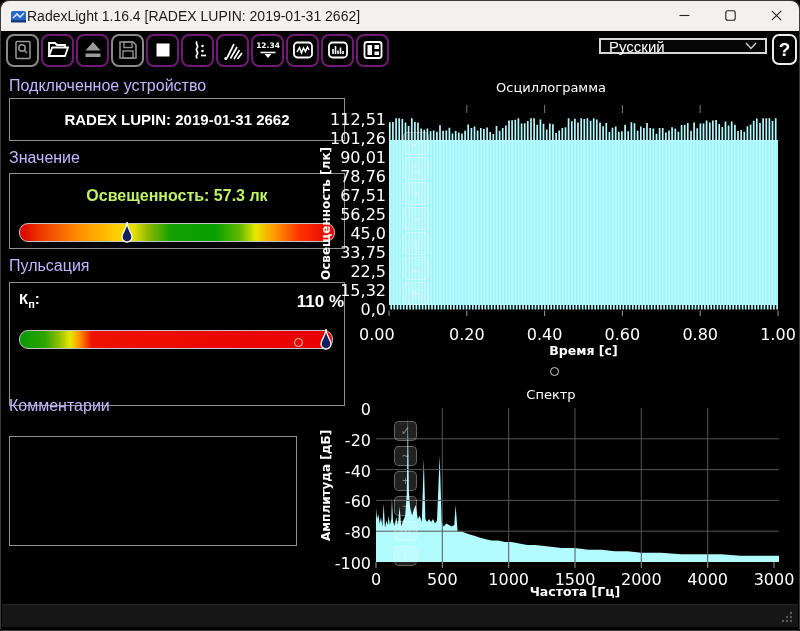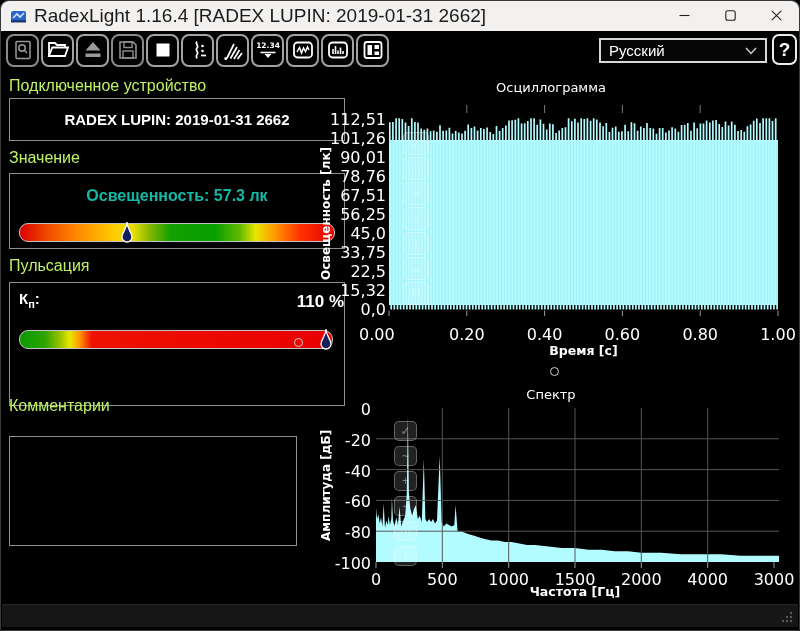--- a/index.html
+++ b/index.html
@@ -3,40 +3,40 @@
 <meta charset="utf-8">
 <style>
   html,body{margin:0;padding:0;width:800px;height:631px;overflow:hidden;background:#000;
     font-family:"Liberation Sans",sans-serif;}
   .window{position:absolute;inset:0;background:#000;border:1px solid #3a3a3a;box-sizing:border-box;
     border-radius:8px 8px 2px 2px;}
   
   .titlebar{position:absolute;top:0;left:0;right:0;height:30px;background:#f3f1ef;
     border-radius:8px 8px 0 0;display:flex;align-items:center;border-bottom:1px solid #dcdad8;}
   .appicon{margin-left:9px;display:flex;}
-  .title{font-size:19px;color:#1b1b1b;margin-left:7px;white-space:nowrap;}
+  .title{font-size:14px;color:#1b1b1b;white-space:nowrap;}
   .wc{position:absolute;top:0;width:46px;height:29px;display:flex;align-items:center;justify-content:center;}
   .wc.min{right:92px}.wc.max{right:46px}.wc.cls{right:0;border-radius:0 8px 0 0;}
   
   .toolbar{position:absolute;top:30px;left:0;right:0;height:38px;background:#000;
     display:flex;align-items:center;padding-left:5px;gap:2px;}
-  .tbtn{width:33px;height:33px;border:2px solid #a3a3a3;border-radius:8px;background:#000;
+  .tbtn{width:33px;height:33px;border:2px solid #701a75;border-radius:8px;background:#000;
     display:flex;align-items:center;justify-content:center;box-sizing:border-box;flex:0 0 auto;}
   .tbtn.dim{border-color:#8a8a8a;}
-  .lang{position:absolute;left:598px;top:7px;width:168px;height:25px;border:2px solid #d8d8d8;
+  .lang{position:absolute;left:598px;top:7px;width:168px;height:16px;border:2px solid #d8d8d8;
     background:#060606;color:#fff;display:flex;align-items:center;padding:0 8px;box-sizing:border-box;font-size:15px;}
   .lang .chev{margin-left:auto;display:flex;}
   .help{position:absolute;left:771px;top:3px;width:25px;height:31px;border:2px solid #ececec;border-radius:7px;
     color:#fff;font-size:19px;font-weight:bold;display:flex;align-items:center;justify-content:center;box-sizing:border-box;}
   
-  .sec{position:absolute;left:8px;color:#bef264;font-size:16px;}
+  .sec{position:absolute;left:8px;color:#c4b5fd;font-size:16px;}
   .box{position:absolute;left:8px;width:336px;border:1px solid #8f8f8f;background:#000;box-sizing:border-box;}
   .devbox{top:97px;height:43px;line-height:41px;text-align:center;color:#fff;font-weight:bold;font-size:15px;}
   .valbox{top:172px;height:76px;}
-  .val-reading{margin-top:13px;text-align:center;color:#14b8a6;font-weight:bold;font-size:16px;}
+  .val-reading{margin-top:13px;text-align:center;color:#bef264;font-weight:bold;font-size:16px;}
   .gauge{position:absolute;left:9px;right:9px;top:49px;height:17px;border-radius:9px;border:1px solid #c4c4c4;}
   .marker{position:absolute;top:-3px;width:12px;height:23px;}
   .pulsbox{top:281px;height:124px;}
   .kp{position:absolute;left:9px;top:7px;color:#fff;font-weight:bold;font-size:15px;}
   .kp sub{font-size:11px;}
   .kpval{position:absolute;left:0;right:0;top:9px;text-align:right;color:#fff;font-weight:bold;font-size:17px;}
   .gauge2{position:absolute;left:9px;right:11px;top:47px;height:17px;border-radius:9px;border:1px solid #c4c4c4;}
   .freq{position:absolute;left:0;right:0;top:82px;text-align:center;color:#fff;font-weight:bold;font-size:15px;}
   .combox{position:absolute;left:8px;top:435px;width:288px;height:110px;background:#000;border:1px solid #909090;
     resize:none;color:#ddd;box-sizing:border-box;font-family:"Liberation Sans",sans-serif;}

